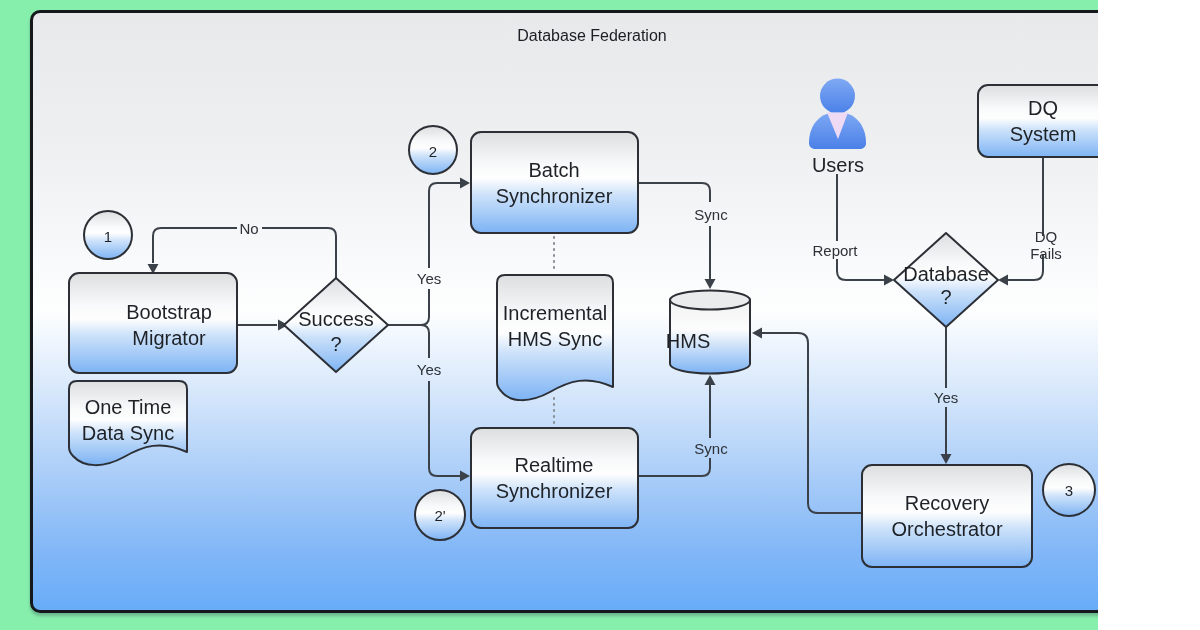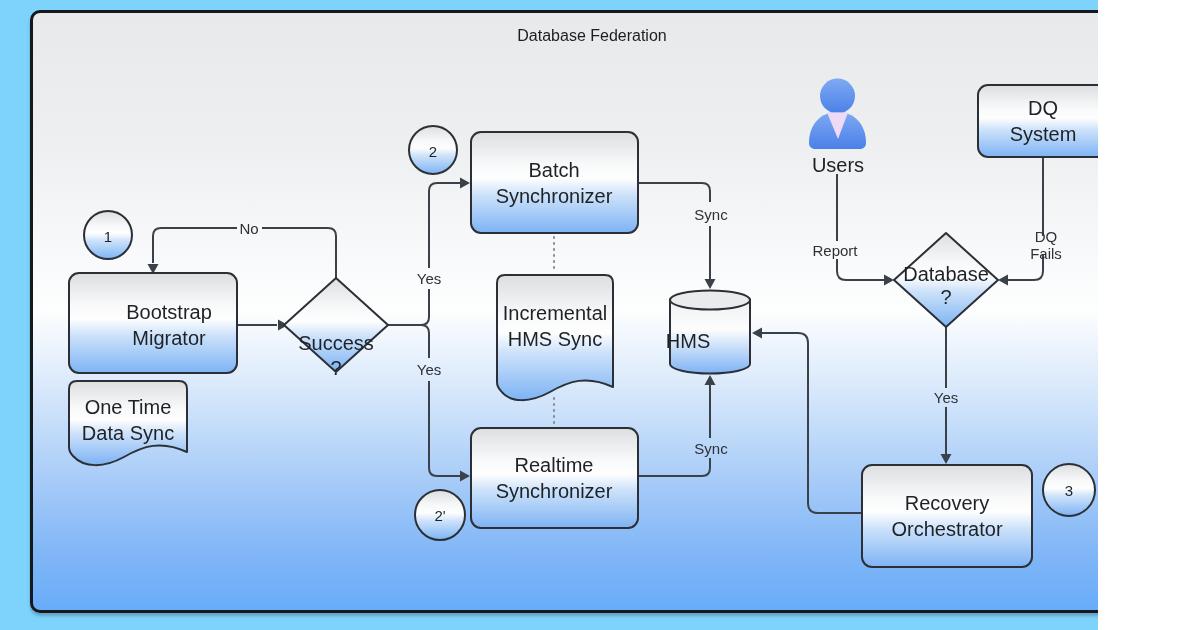--- a/index.html
+++ b/index.html
@@ -1,17 +1,17 @@
 <!DOCTYPE html>
 <html><head>
 <meta charset="utf-8">
 <style>
   html,body{margin:0;padding:0;background:#ffffff;}
   .canvas{
-    position:relative;width:1098px;height:630px;background:#7dd3fc;
+    position:relative;width:1098px;height:630px;background:#86efac;
     font-family:"Liberation Sans",sans-serif;overflow:hidden;
   }
   .frame{
     position:absolute;left:30px;top:10px;width:1125px;height:603px;
     box-sizing:border-box;border:3px solid #15181d;border-radius:10px;
     background:linear-gradient(180deg,
       #e7e9ea 0%, #edeff0 22%, #f9fafb 42%, #fdfefe 50%,
       #d8e8fb 63%, #a8ccf8 78%, #82b7f7 90%, #68acf8 100%);
     box-shadow:0 3px 3px rgba(45,55,75,.3);
   }
@@ -144,21 +144,21 @@
     <circle class="node" cx="1069" cy="490" r="26"></circle>
   </svg>
 
   <div class="lbl title-lbl" style="left:592px;top:36px;">Database Federation</div>
 
   <div class="lbl circ-lbl" style="left:108px;top:236px;">1</div>
   <div class="lbl node-lbl" style="left:153px;top:325px;margin-left:16px;">Bootstrap
 Migrator</div>
   <div class="lbl node-lbl" style="left:128px;top:420px;">One Time
 Data Sync</div>
-  <div class="lbl node-lbl" style="left:336px;top:332px;line-height:25px;margin-top:24px;">Success
+  <div class="lbl node-lbl" style="left:336px;top:332px;line-height:25px;">Success
 ?</div>
 
   <div class="lbl edge-lbl" style="left:249px;top:228px;">No</div>
   <div class="lbl edge-lbl" style="left:429px;top:278px;">Yes</div>
   <div class="lbl edge-lbl" style="left:429px;top:369px;">Yes</div>
 
   <div class="lbl circ-lbl" style="left:433px;top:151px;">2</div>
   <div class="lbl node-lbl" style="left:554px;top:183px;">Batch
 Synchronizer</div>
   <div class="lbl node-lbl" style="left:555px;top:326px;">Incremental

